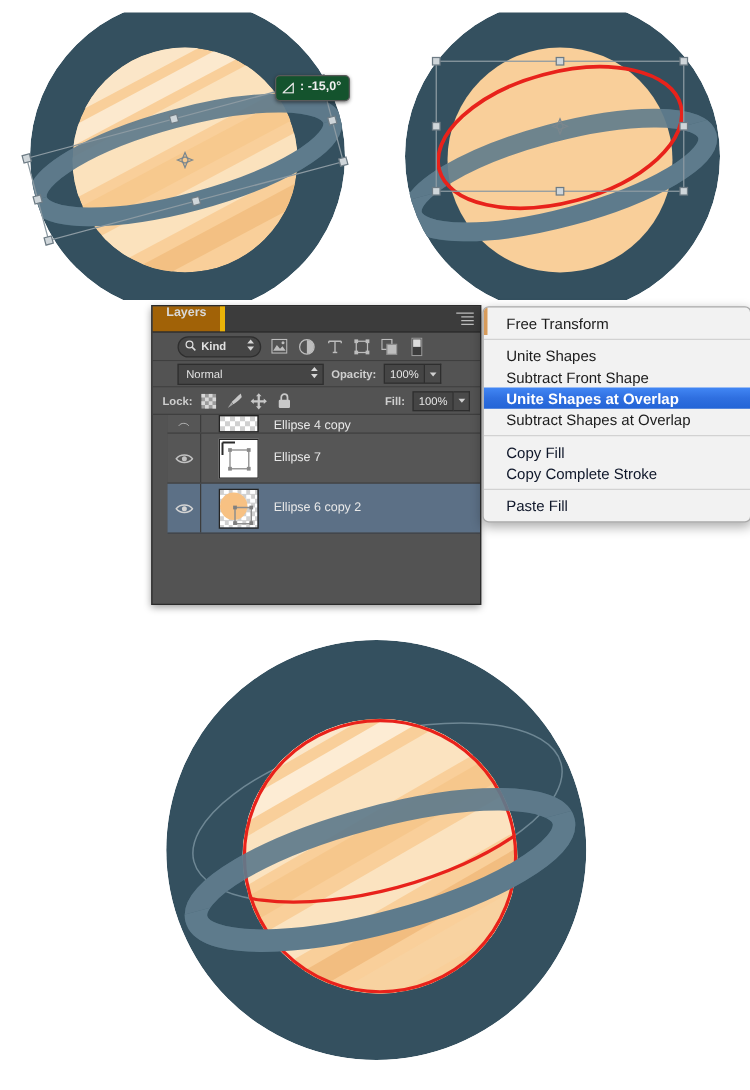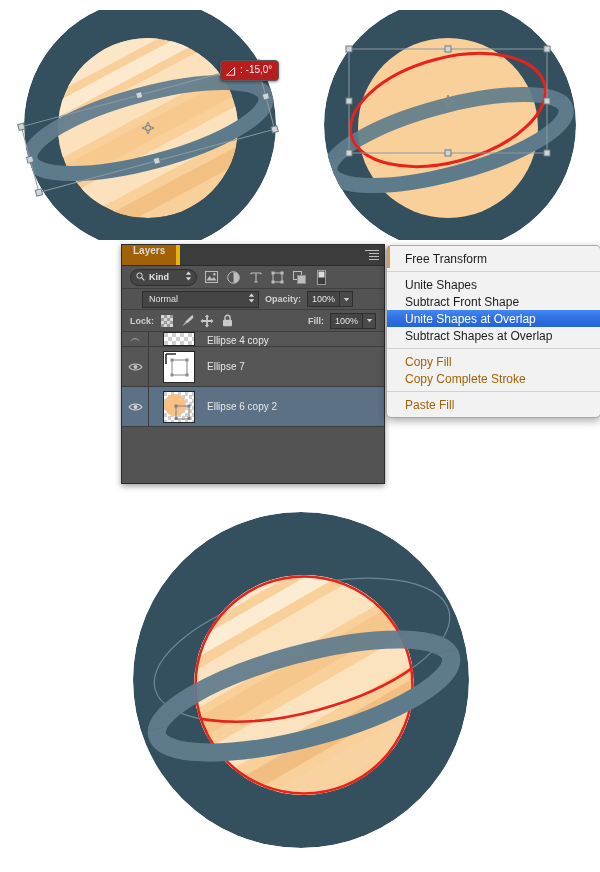--- a/index.html
+++ b/index.html
@@ -10,30 +10,31 @@
   }
   .stage{position:absolute;inset:0;}
 
   
   .illo{position:absolute;}
   .illo svg{display:block;}
 
   
   .hud{
     position:absolute;
-    background:#b91c1c;
+    background:#14532d;
     border:1px solid #5a5a5a;
     border-radius:4px;
     color:#f0f0f0;
     font-size:10px;
     line-height:14px;
     padding:2px 6px 3px 5px;
     display:flex;align-items:center;gap:3px;
     white-space:nowrap;
     box-shadow:0 1px 3px rgba(0,0,0,.45);
+    font-weight:bold;
   }
   .hud .angle-glyph{display:inline-block;width:11px;height:9px;}
 
   
   .panel{
     position:absolute;
     background:#535353;
     border:1px solid #2b2b2b;
     box-shadow:0 2px 6px rgba(0,0,0,.4);
     font-size:10px;
@@ -53,21 +54,21 @@
     position:absolute;right:5px;top:5px;width:14px;height:10px;
     display:flex;flex-direction:column;justify-content:space-between;
   }
   .panel-menu-btn i{display:block;height:1px;background:#bdbdbd;}
   .panel-menu-btn i:nth-child(1){width:14px;margin-left:0;}
   .panel-menu-btn i:nth-child(2){width:10px;margin-left:4px;}
   .panel-menu-btn i:nth-child(3){width:10px;margin-left:4px;}
   .panel-menu-btn i:nth-child(4){width:10px;margin-left:4px;}
 
   .filter-row{
-    height:22px;display:flex;align-items:center;gap:7px;padding:0 8px;
+    height:22px;display:flex;align-items:center;gap:7px;padding:0 20px;
     background:#535353;border-bottom:1px solid #3f3f3f;
   }
   .kind-select{
     background:#454545;border:1px solid #2e2e2e;border-radius:9px;
     height:15px;min-width:56px;display:flex;align-items:center;gap:4px;
     padding:0 4px 0 5px;color:#e2e2e2;font-size:9px;font-weight:bold;
   }
   .kind-select .lbl{flex:1;}
   .filt-ico{width:15px;height:15px;display:flex;align-items:center;justify-content:center;color:#bcbcbc;}
 
@@ -89,21 +90,21 @@
     width:12px;height:14px;background:#4a4a4a;border:1px solid #2e2e2e;border-left:none;
     display:flex;align-items:center;justify-content:center;
   }
 
   .lock-row{
     height:21px;display:flex;align-items:center;padding:0 8px;gap:6px;
     background:#535353;border-bottom:1px solid #3f3f3f;
   }
   .lock-ico{width:14px;height:14px;display:flex;align-items:center;justify-content:center;color:#bbb;}
 
-  .layer-list{background:#4b4b4b;position:relative;}
+  .layer-list{background:#4b4b4b;position:relative;margin-left:12px;}
   .layer-row{
     height:39px;display:flex;align-items:center;
     border-bottom:1px solid #3c3c3c;background:#565656;position:relative;
   }
   .layer-row.selected{background:#5c7086;}
   .layer-row.partial{height:14px;overflow:hidden;align-items:flex-end;}
   .eye-cell{
     width:26px;height:100%;display:flex;align-items:center;justify-content:center;
     border-right:1px solid #3c3c3c;flex:0 0 26px;
   }
@@ -124,24 +125,24 @@
     overflow:hidden;
   }
   .ctxmenu .leftstripe{
     position:absolute;left:0;top:0;width:3px;height:22px;background:#d79b5a;
   }
   .ctx-item{
     height:17px;display:flex;align-items:center;
     padding:0 1px 0 18px;
     font-size:12px;color:#1b1b1b;white-space:nowrap;
   }
-  .ctx-item.disabled{color:#a16207;}
+  .ctx-item.disabled{color:#0f172a;}
   .ctx-item.active{
     background:linear-gradient(to bottom,#4287f5 0%,#2f6fe0 50%,#2364d6 100%);
-    color:#ffffff;font-weight:normal;
+    color:#ffffff;font-weight:bold;
   }
   .ctx-sep{height:1px;background:#d2d2d2;margin:4px 0 4px 0;}
 </style>
 </head>
 <body>
 
 <div class="stage">
 
   <div class="illo" style="left:14px;top:10px;">
     <svg width="272" height="230" viewBox="0 0 272 230">

